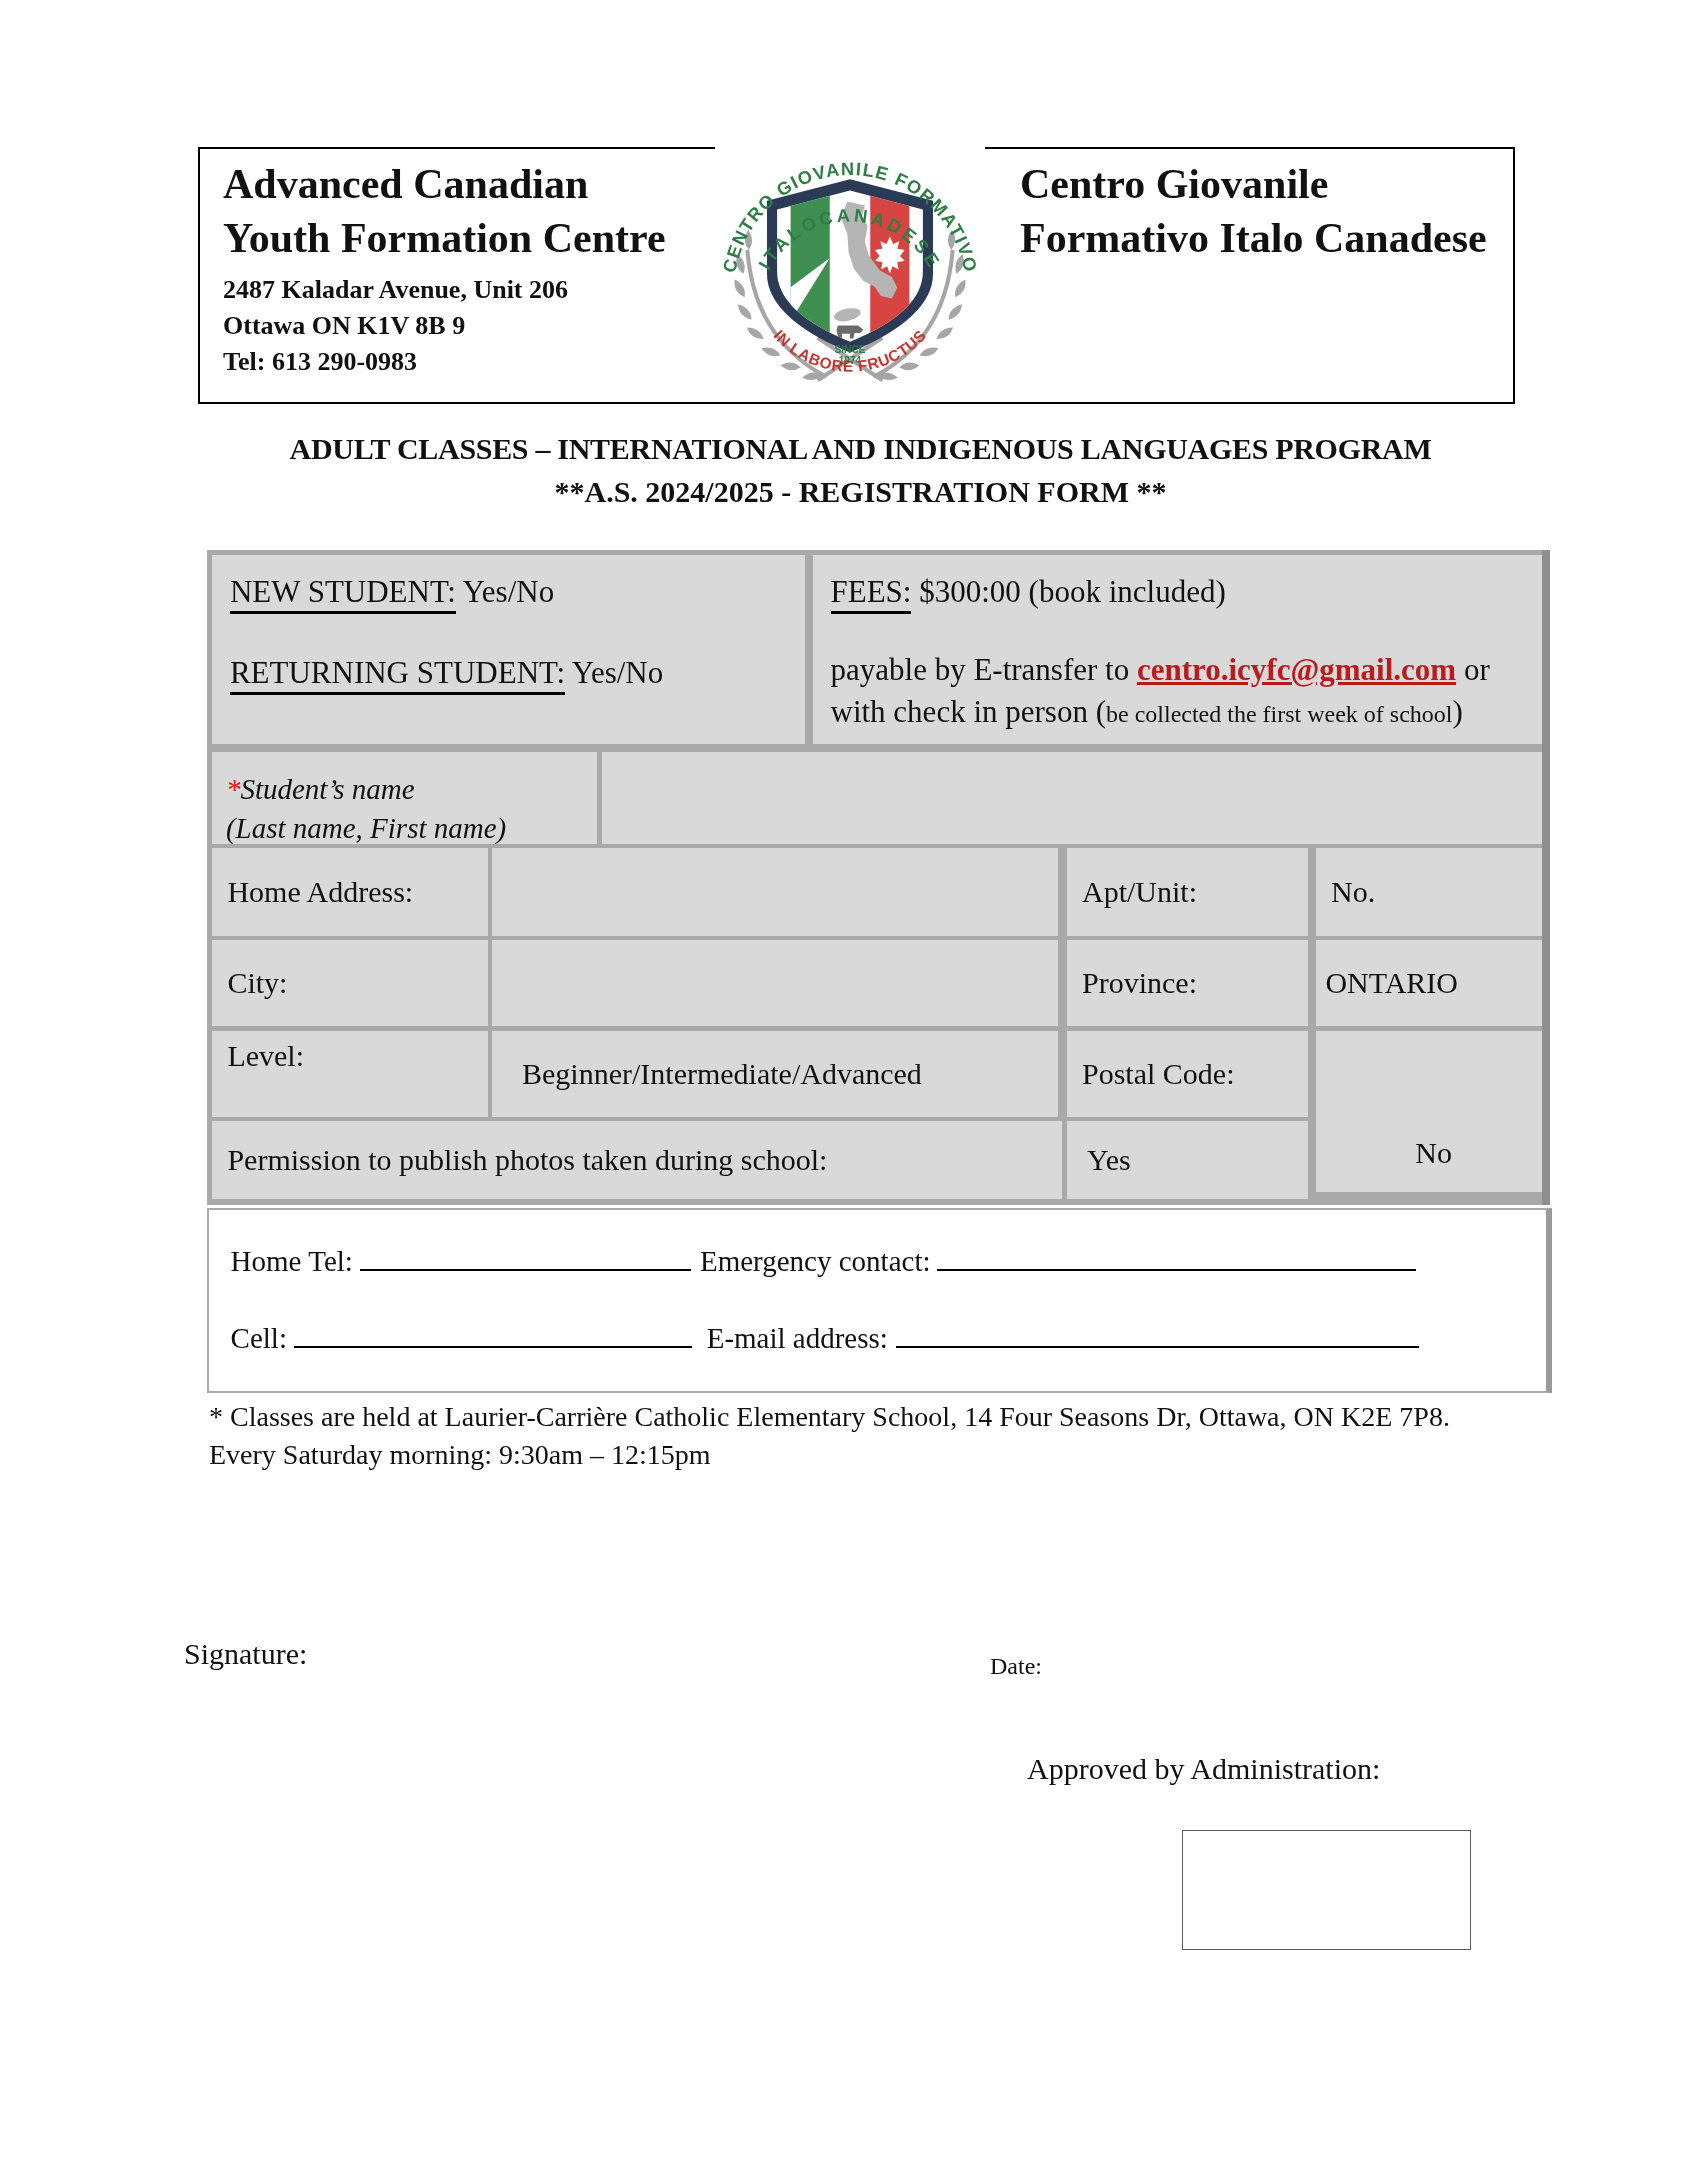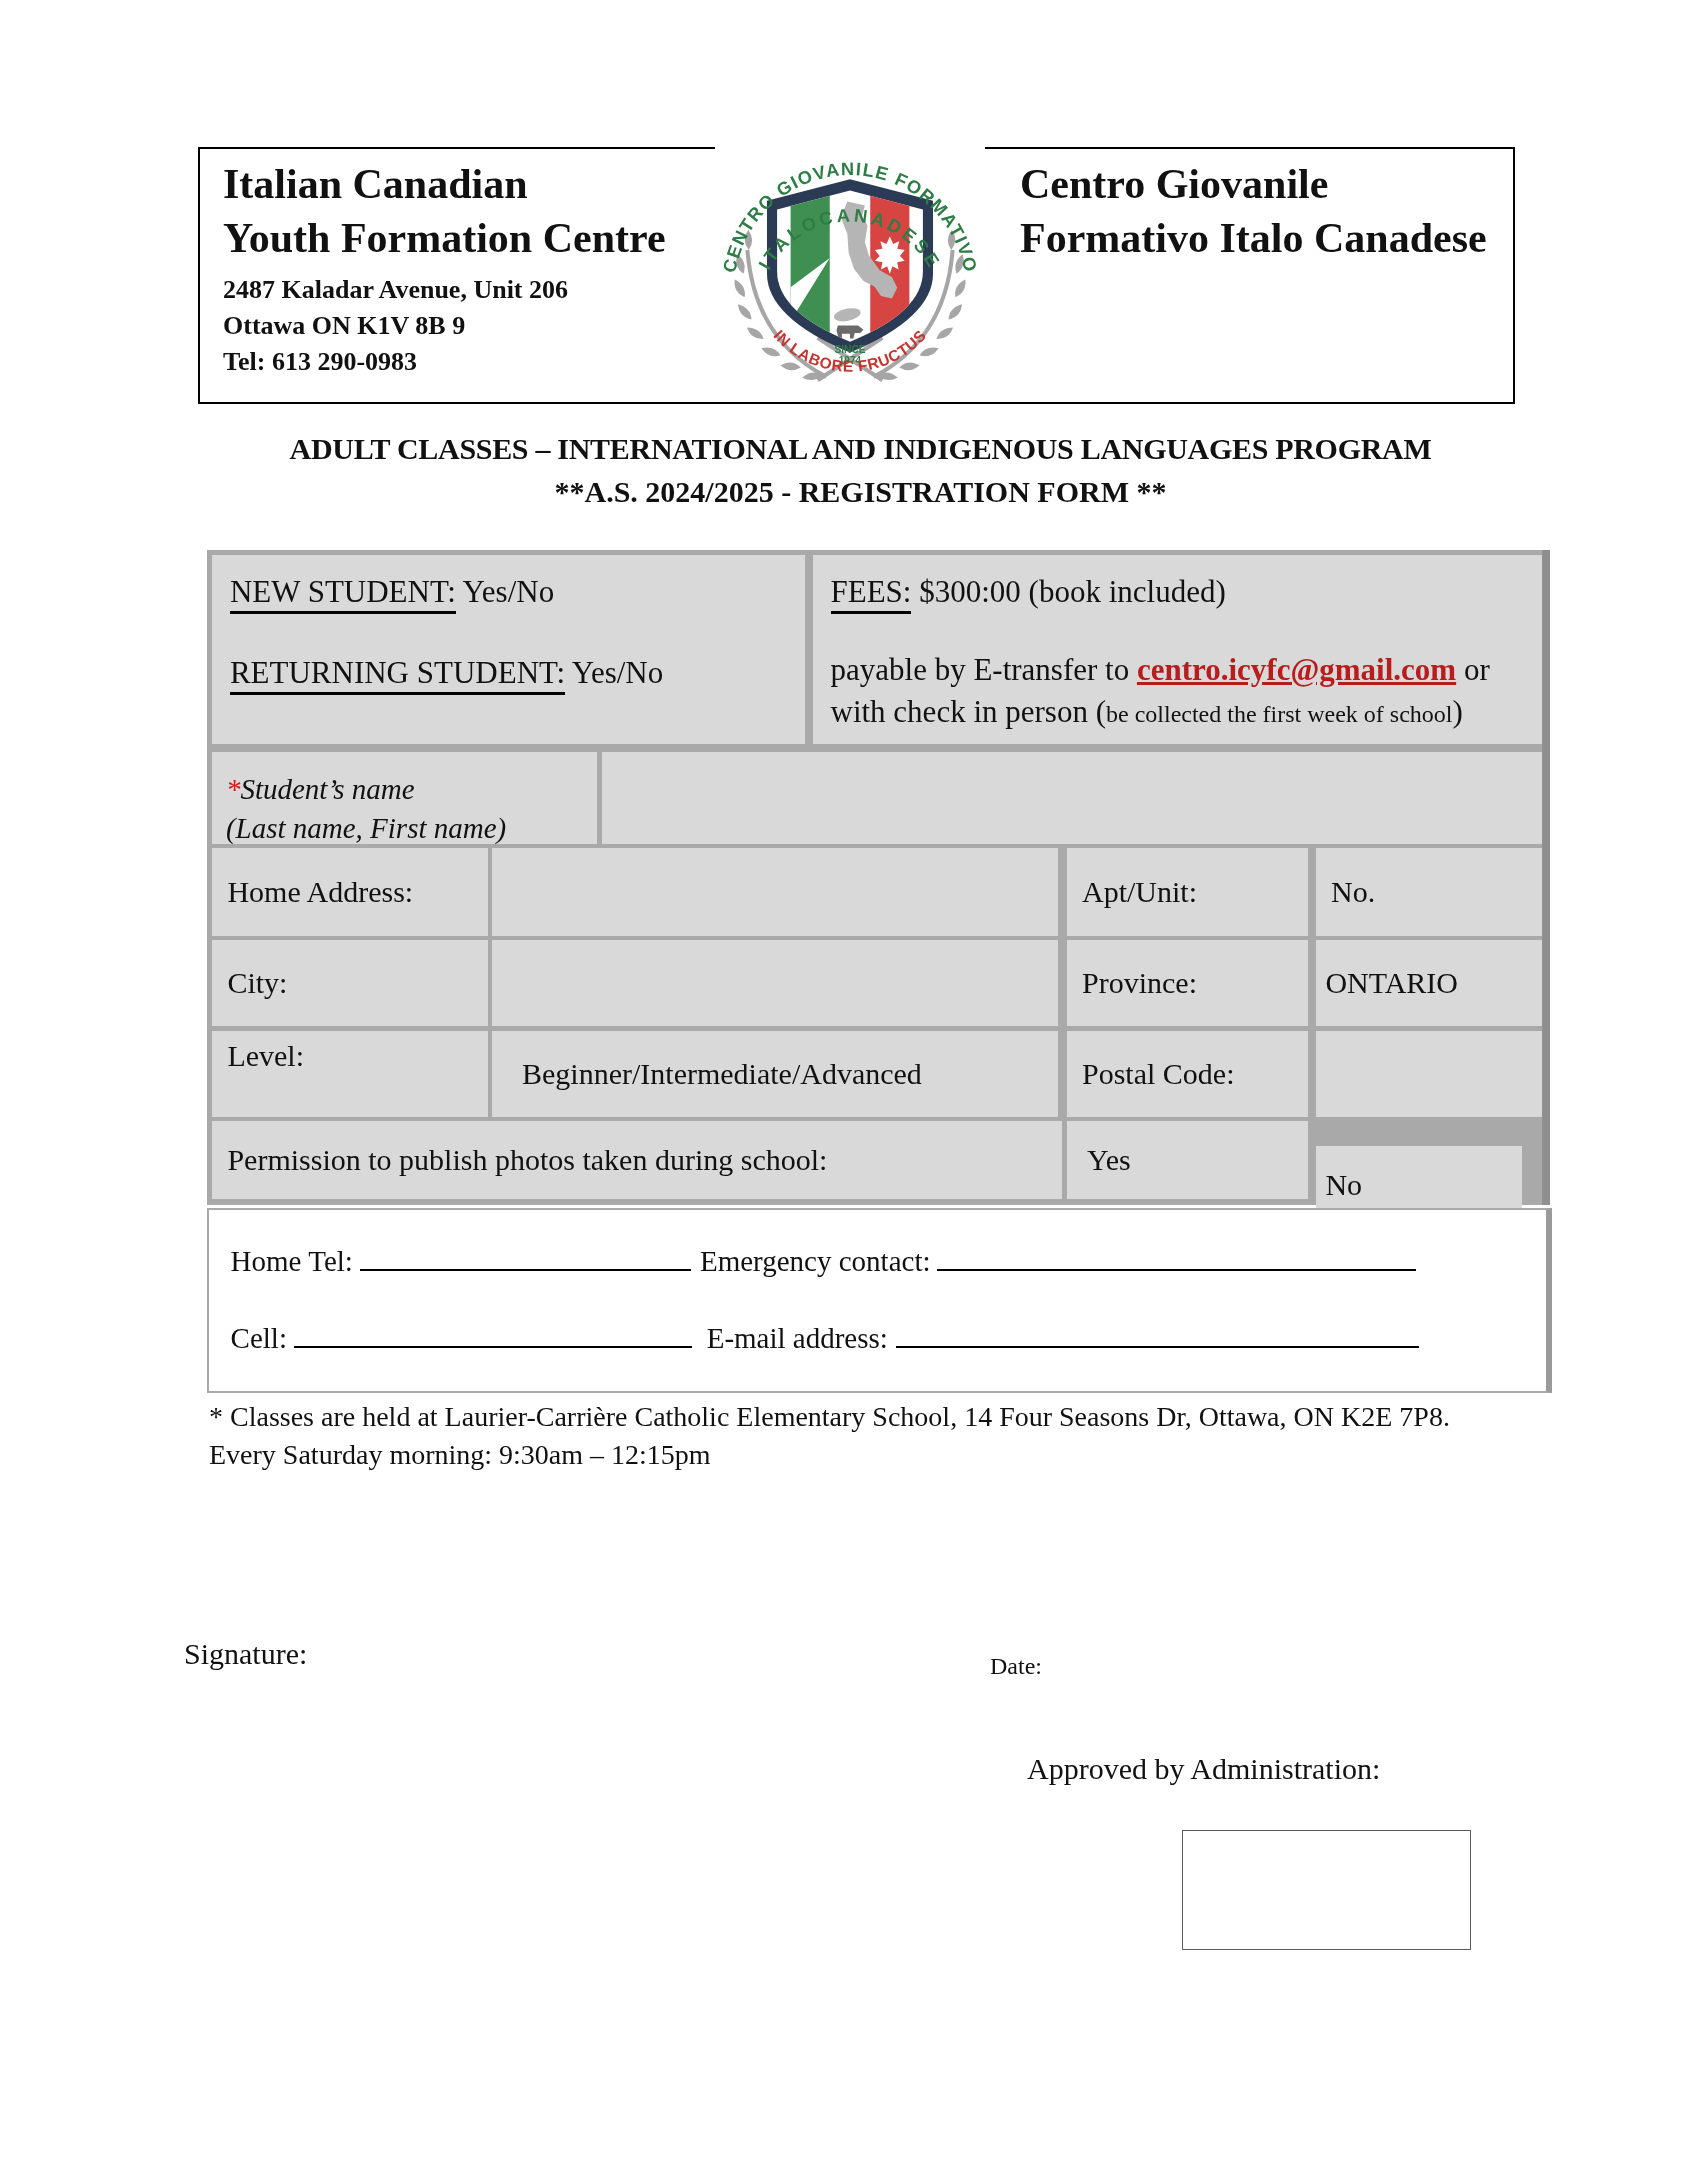--- a/index.html
+++ b/index.html
@@ -53,21 +53,21 @@
   svg text{font-family:"Liberation Sans",sans-serif;}
 </style>
 </head>
 <body>
 
 <div class="page">
 
   <div class="hdr-box"></div>
 
   <div class="org-left">
-    <div class="org-line">Italian Canadian</div>
+    <div class="org-line">Advanced Canadian</div>
     <div class="org-line">Youth Formation Centre</div>
     <div class="addr">
       <div class="addr-line">2487 Kaladar Avenue, Unit 206</div>
       <div class="addr-line">Ottawa ON K1V 8B 9</div>
       <div class="addr-line">Tel: 613 290-0983</div>
     </div>
   </div>
 
   <div class="org-right">
     <div class="org-line">Centro Giovanile</div>
@@ -203,21 +203,21 @@
         <span class="b">Postal Code:</span>
       </div>
     <div class="cell" style="left:1109px;top:481px;width:226px;height:86px;"></div>
 
     <div class="cell vcenter" style="left:5.4px;top:571px;width:850px;height:78px;">
         <span class="b">Permission to publish photos taken during school:</span>
       </div>
     <div class="cell vcenter" style="left:860px;top:571px;width:241px;height:78px;padding-left:20px;">
         <span class="b">Yes</span>
       </div>
-    <div class="cell vcenter" style="left:1109px;top:596px;width:206px;height:78px;padding-left:9.4px;">
+    <div class="cell vcenter" style="left:1109px;top:564px;width:226px;height:78px;padding-left:9.4px;justify-content:center;">
         <span class="b">No</span>
       </div>
   </div>
 
   <div class="contact">
     <div class="cline" style="top:35px;">
       <span>Home Tel:</span><span class="fill" style="width:331px;margin-left:6.7px;"></span><span style="margin-left:9.4px;">Emergency contact:</span><span class="fill" style="width:479px;margin-left:6.7px;"></span>
     </div>
     <div class="cline" style="top:112px;">
       <span>Cell:</span><span class="fill" style="width:398px;margin-left:6.7px;"></span><span style="margin-left:15px;">E-mail address:</span><span class="fill" style="width:523px;margin-left:8px;"></span>

